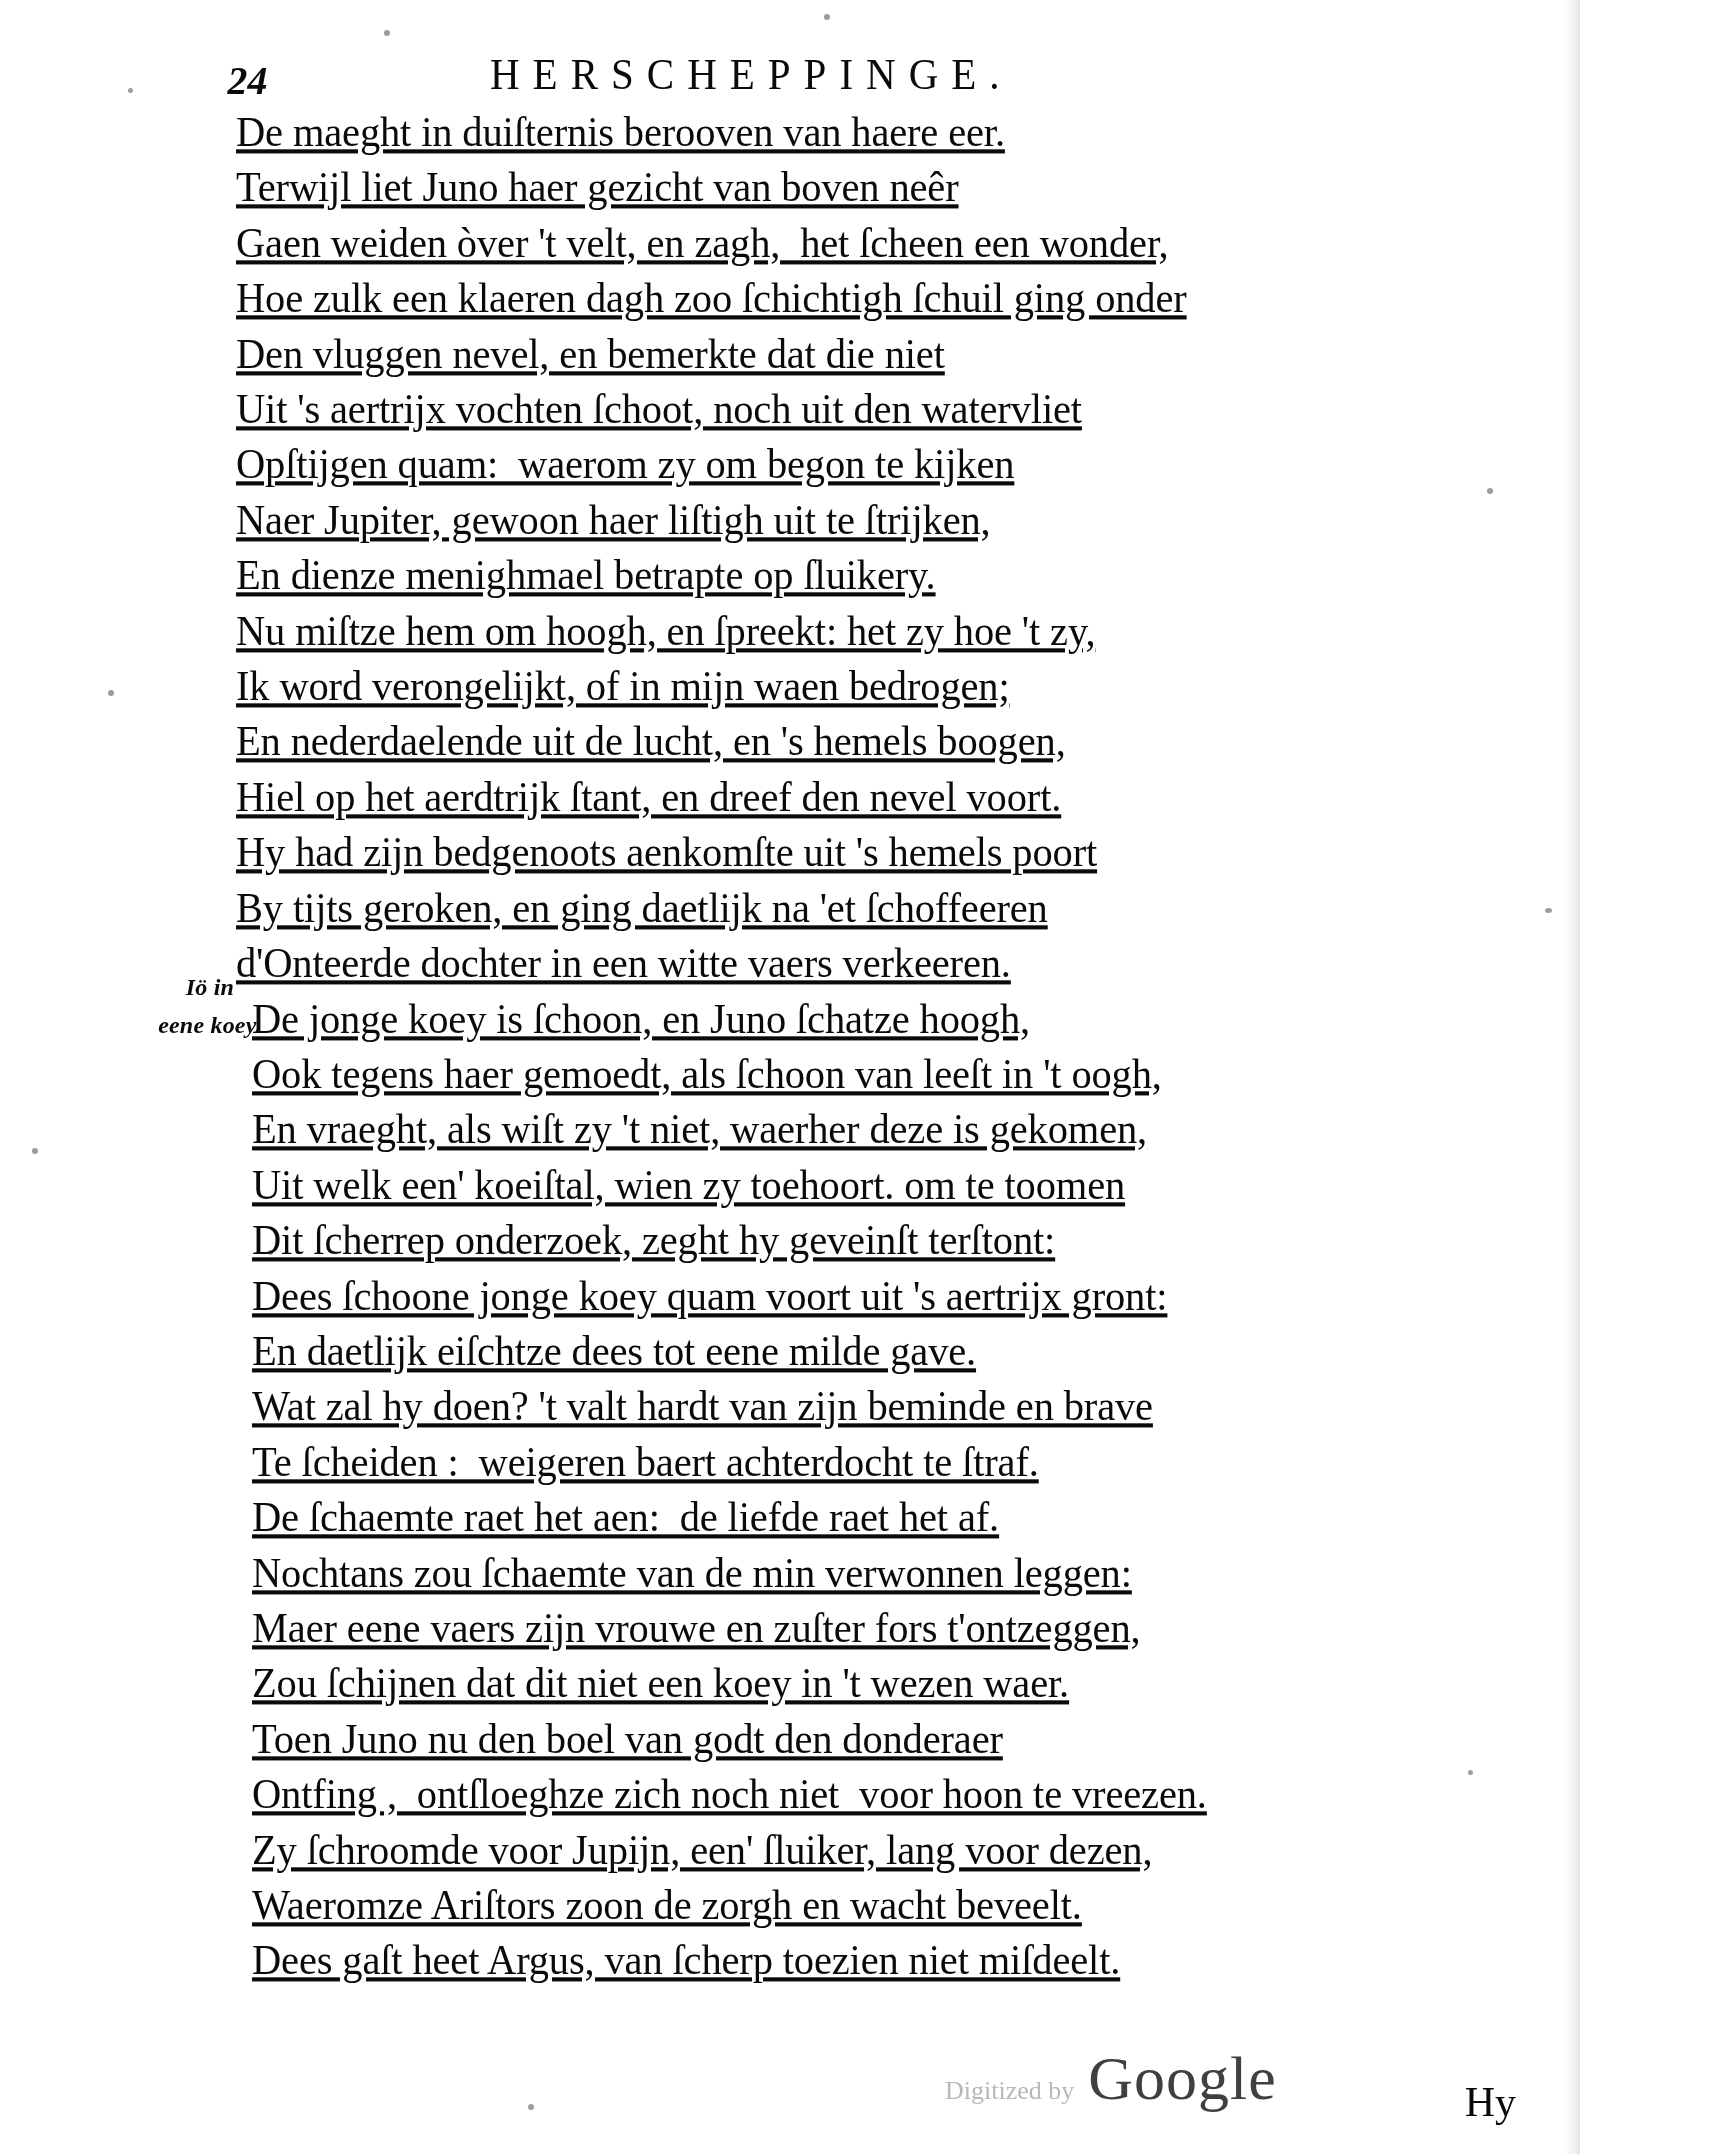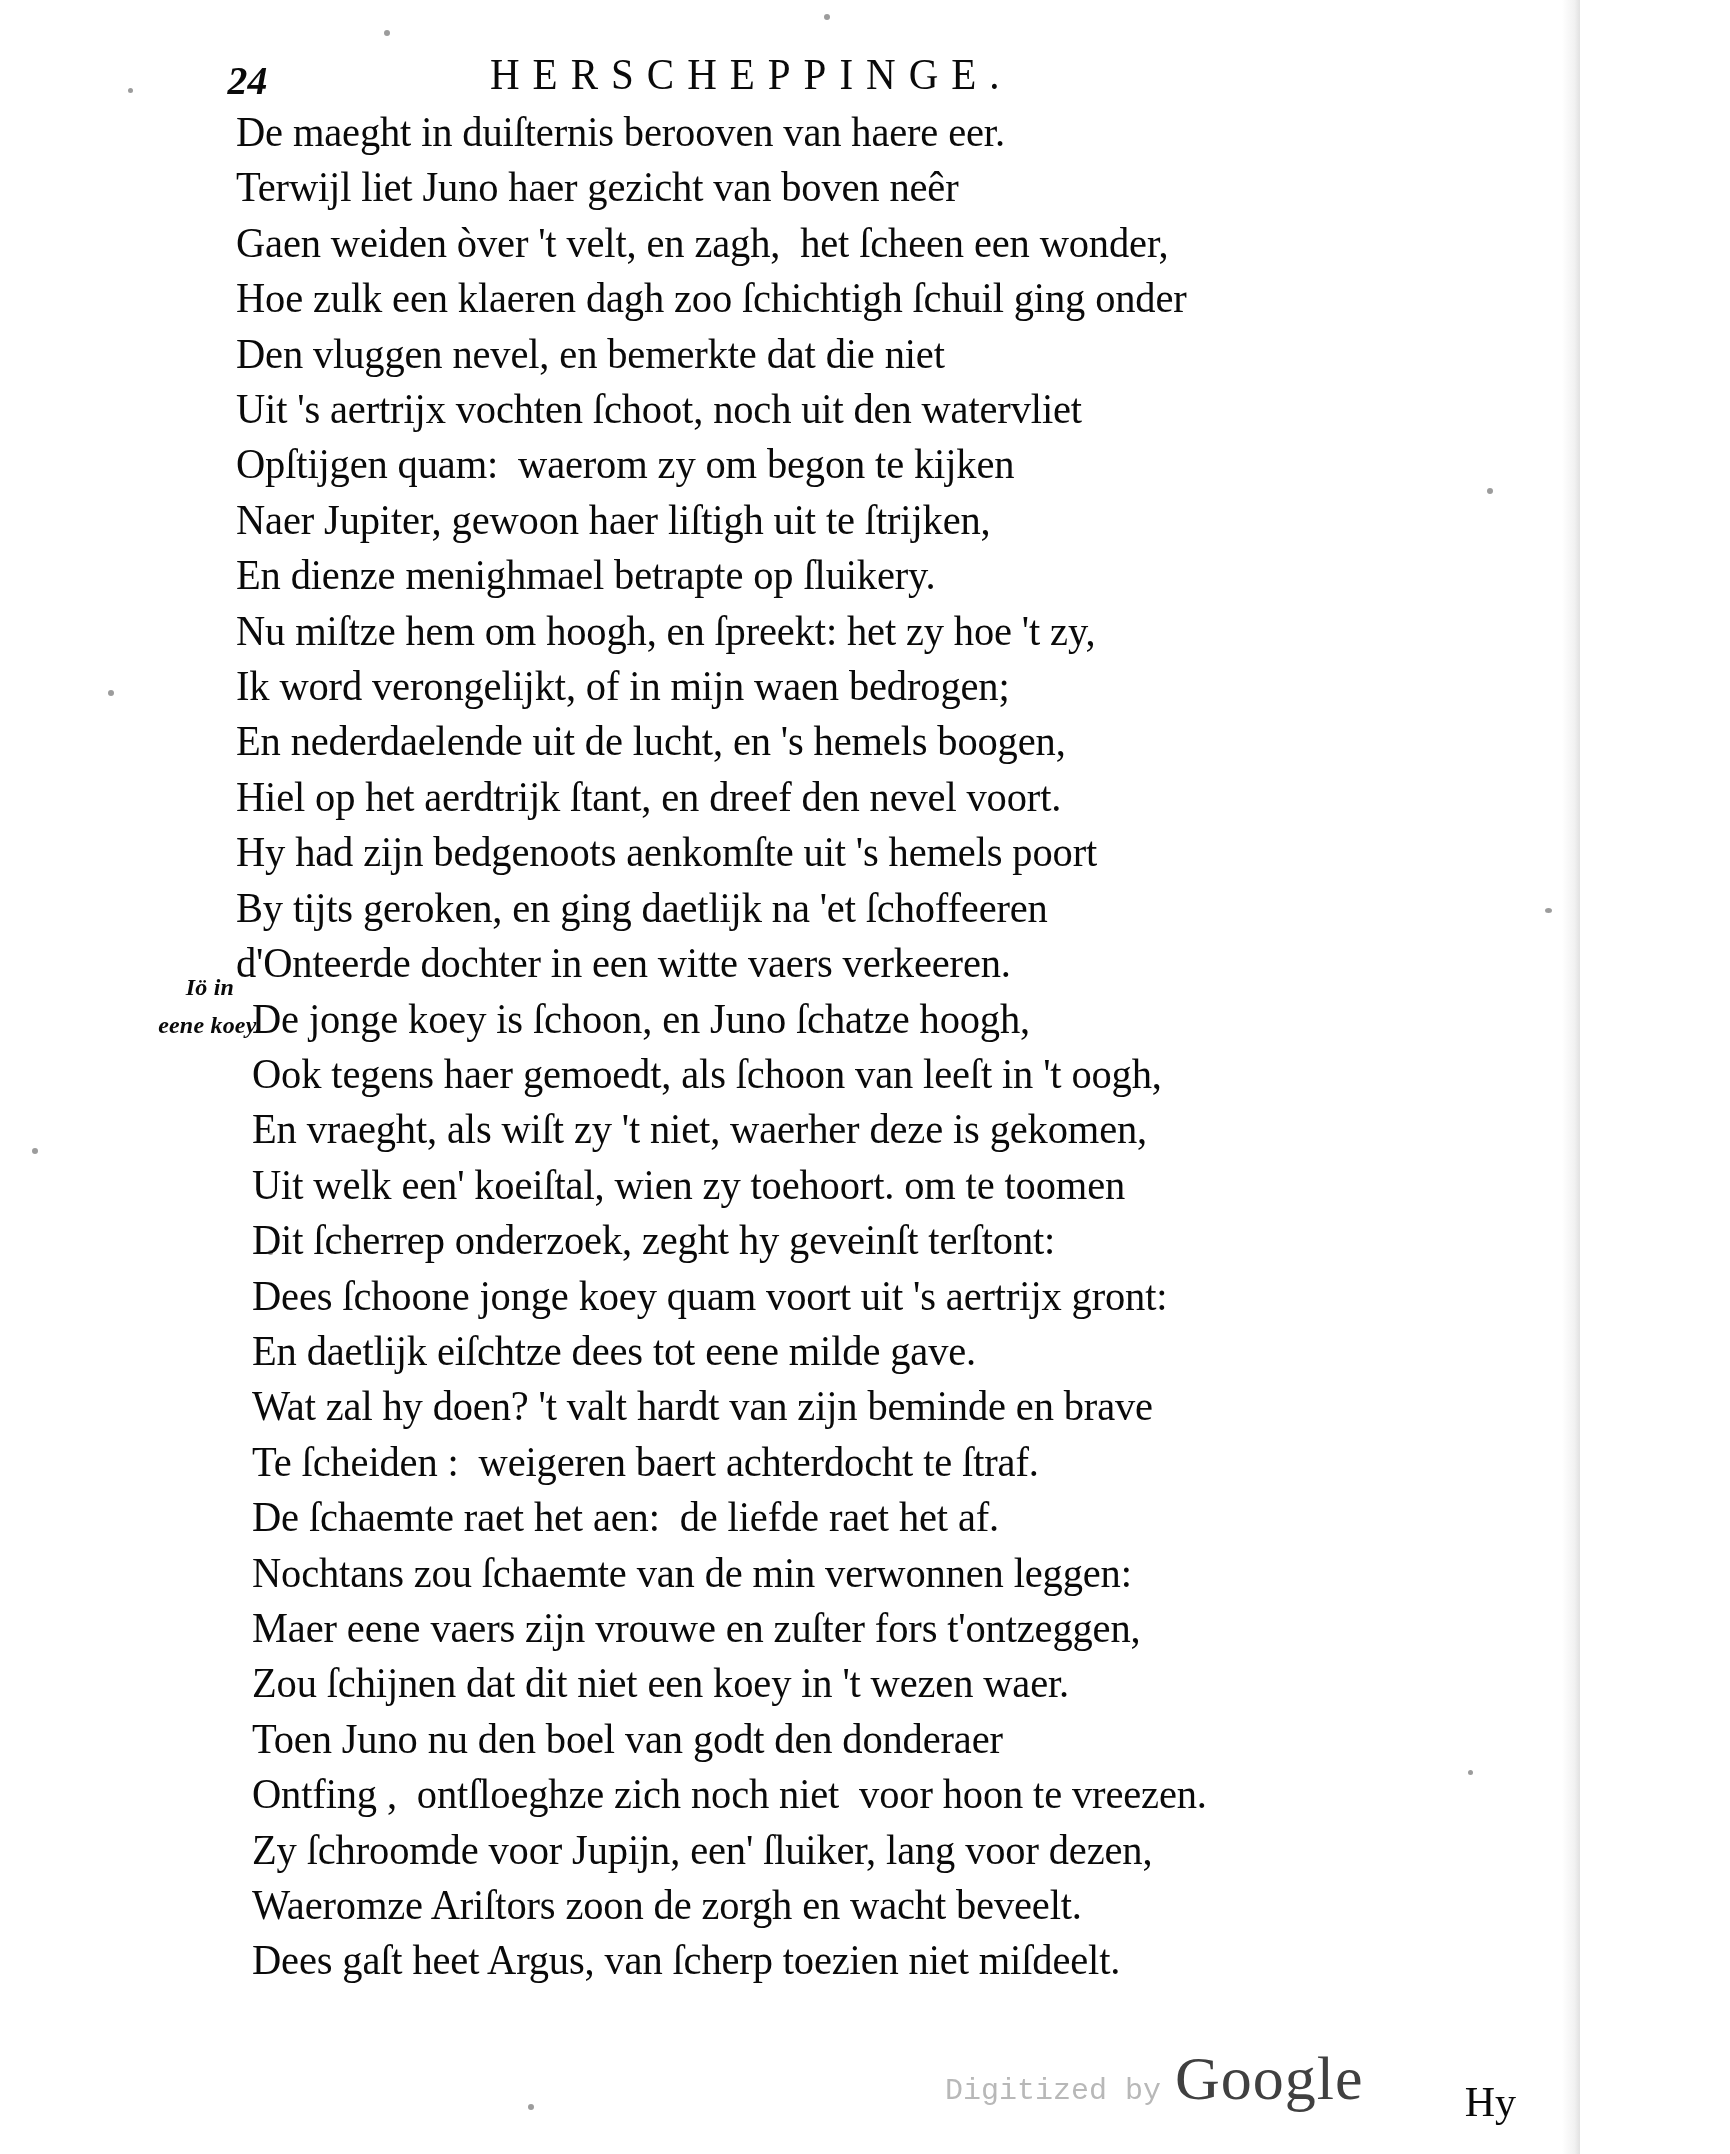--- a/index.html
+++ b/index.html
@@ -66,20 +66,21 @@
     font-weight: 400;
     transform: scaleY(1.06);
   }
 
   
   .verse {
     position: absolute;
     left: 236px;
     top: 104px;
     width: 1400px;
+    text-decoration: underline;
   }
   .line {
     font-size: 40.5px;
     line-height: 55.4px;
     white-space: pre;
     letter-spacing: -0.15px;
     transform: scaleY(1.03);
     transform-origin: left top;
   }
   .line.ind {
@@ -112,22 +113,22 @@
     position: absolute;
     left: 945px;
     bottom: 40px;
     display: flex;
     align-items: baseline;
     gap: 14px;
     color: #b3b3b3;
     user-select: none;
   }
   .wm-label {
-    font-size: 30px;
-    font-family: Liberation Mono, monospace;
+    font-size: 26px;
+    font-family: Liberation Serif, serif;
     color: #b8b8b8;
   }
   .wm-logo {
     font-size: 62px;
     font-family: "Liberation Serif", "DejaVu Serif", serif;
     color: #bdbdbd;
     letter-spacing: 1px;
   }
 </style>
 </head>

